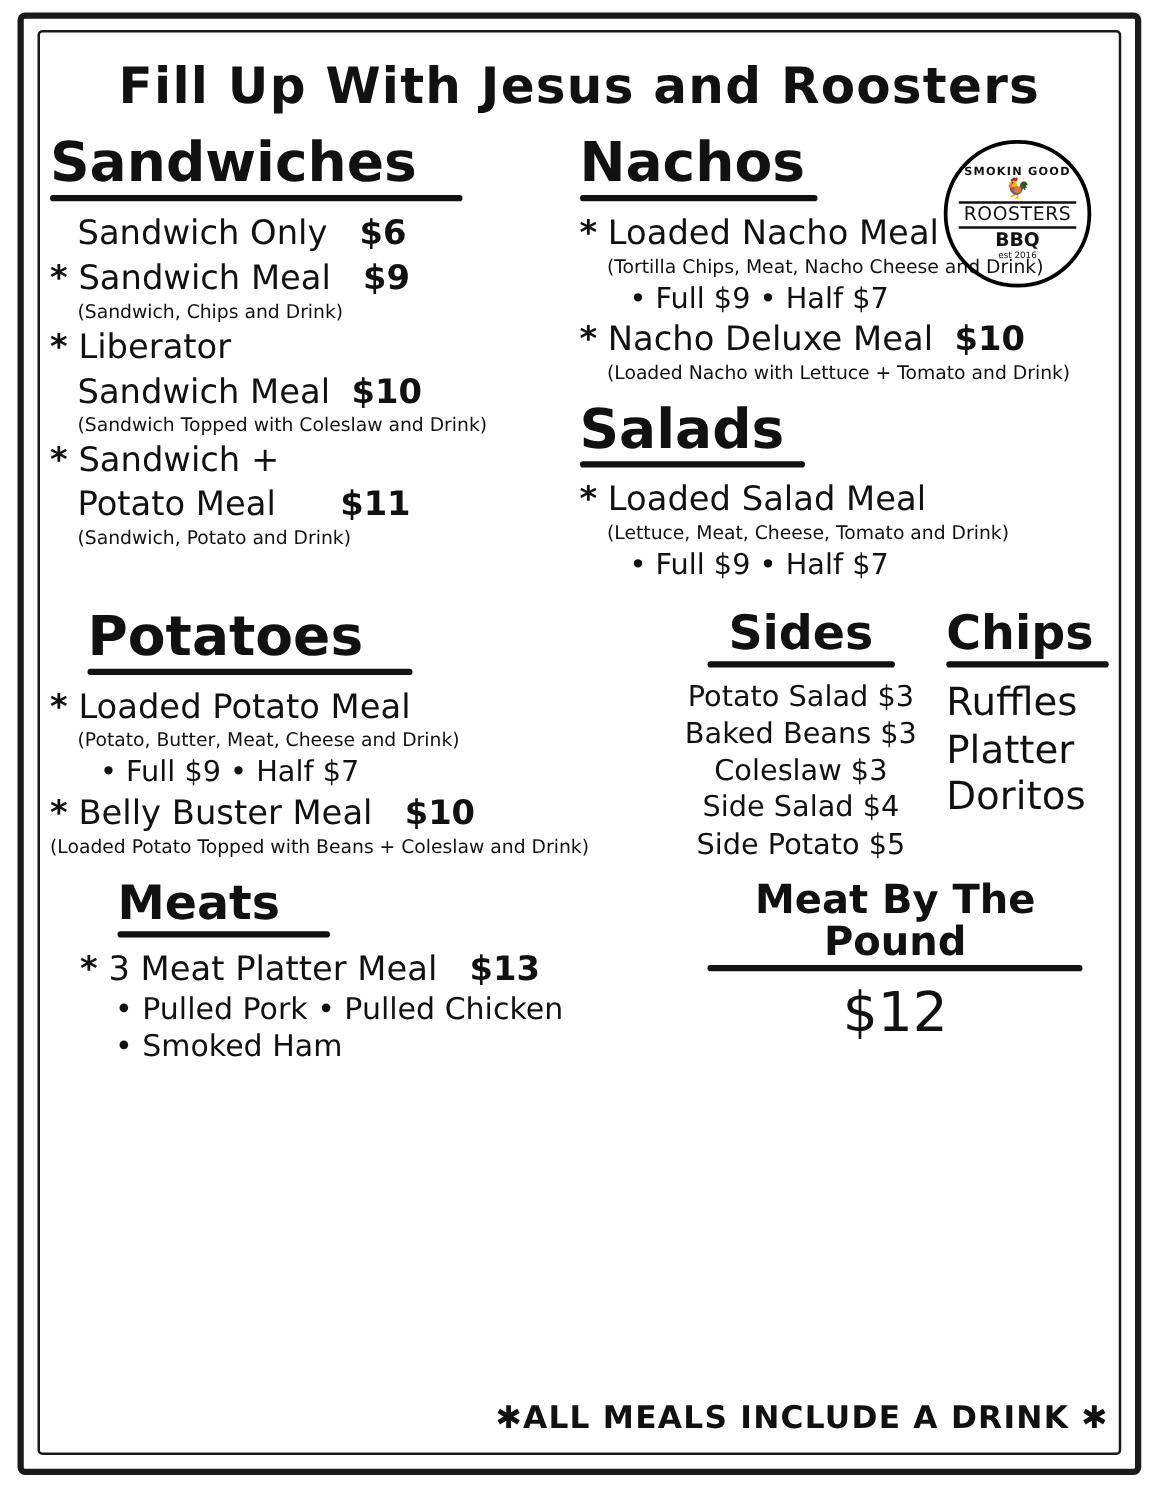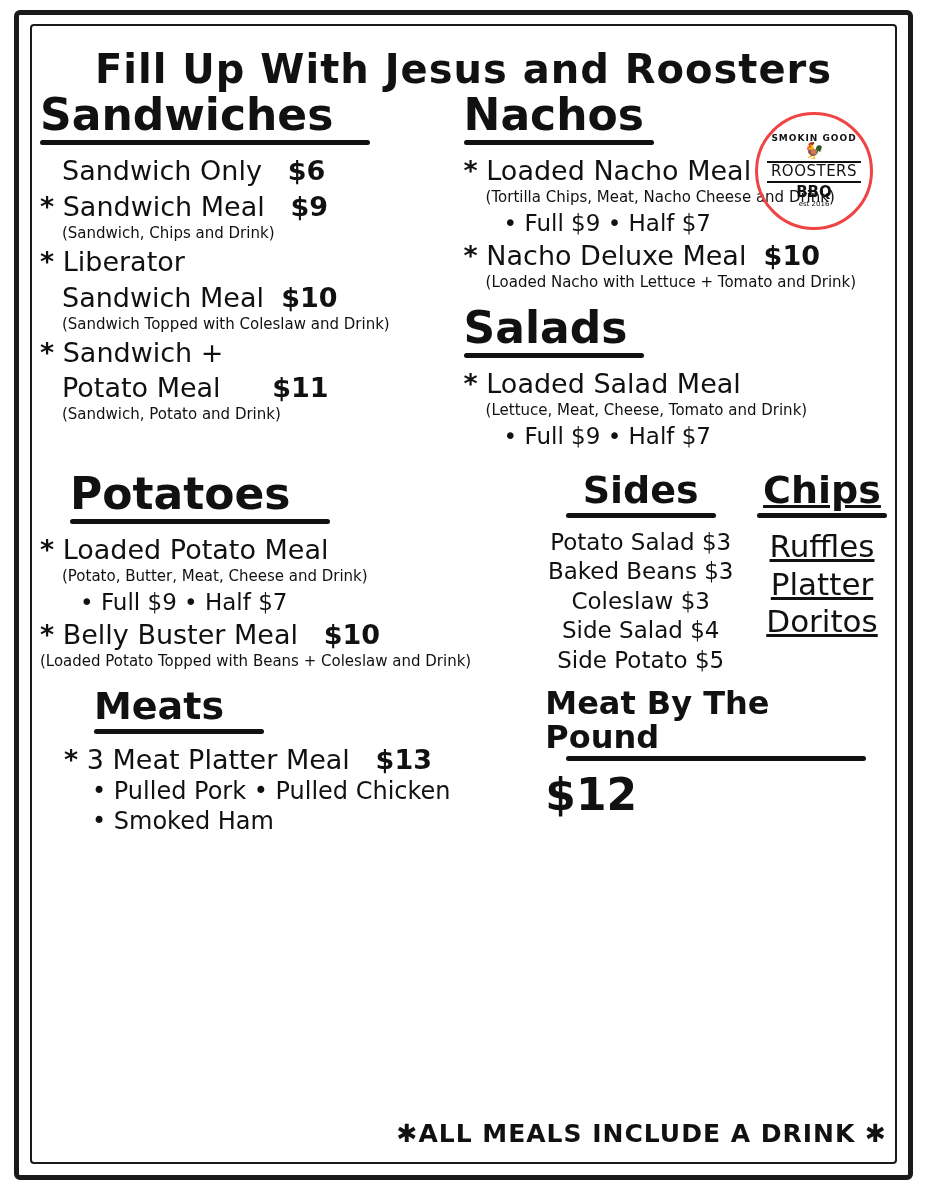--- a/index.html
+++ b/index.html
@@ -58,21 +58,21 @@
   }
 
   
   .logo {
     position: absolute;
     right: 14px;
     top: 78px;
     width: 118px;
     height: 118px;
     border-radius: 50%;
-    border: 3px solid #ef4444;
+    border: 3px solid #000000;
     box-sizing: border-box;
     display: flex;
     flex-direction: column;
     align-items: center;
     justify-content: center;
     text-align: center;
     line-height: 1.05;
   }
   .logo .l-top {
     font-size: 9px;
@@ -96,20 +96,21 @@
     font-size: 7px;
   }
   .logo .l-bird {
     font-size: 16px;
     line-height: 1;
   }
 
   
   .cols {
     display: flex;
+    margin-top: 16px;
   }
   .col-left { width: 420px; }
   .col-right { width: 430px; margin-left: 10px; }
 
   .sec-head {
     font-size: 44px;
     font-weight: bold;
     line-height: 1.05;
     margin: 0 0 2px 0;
   }
@@ -142,44 +143,44 @@
   .indent-1 { padding-left: 22px; }
   .indent-2 { padding-left: 40px; }
 
   
   .lower {
     display: flex;
     margin-top: 18px;
   }
   .lower-left { width: 500px; }
   .lower-mid { width: 215px; text-align: center; }
-  .lower-right { width: 130px; text-align: center; margin-left: 10px; text-decoration: underline; }
+  .lower-right { width: 130px; text-align: left; margin-left: 10px; }
 
   .sides-item {
     font-size: 23px;
     line-height: 1.28;
     white-space: nowrap;
   }
   .chips-item {
     font-size: 31px;
     line-height: 1.22;
     white-space: nowrap;
   }
 
   .bottom {
     display: flex;
     margin-top: 12px;
     margin-left: 24px;
   }
   .bottom-left { width: 500px; }
-  .bottom-right { width: 355px; }
+  .bottom-right { width: 355px; text-align: center; }
 
   .big-price {
     font-size: 44px;
-    font-weight: bold;
+    font-weight: normal;
     margin-top: 8px;
   }
   .bullet-line {
     font-size: 24px;
     line-height: 1.25;
     padding-left: 28px;
   }
 
   .footer {
     position: absolute;

